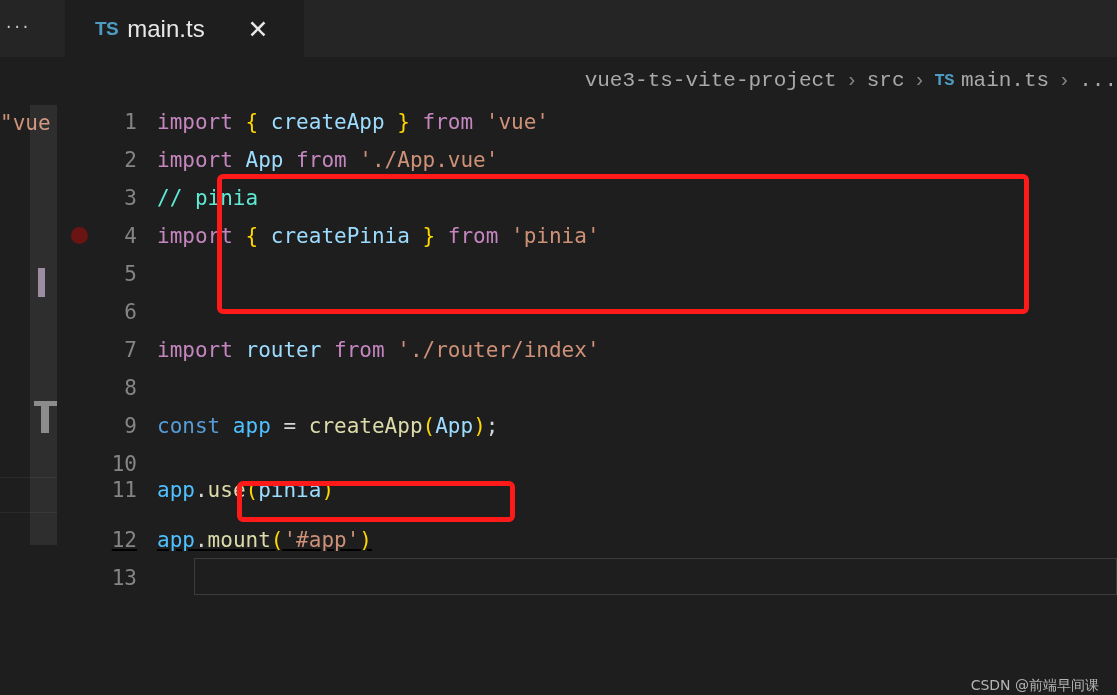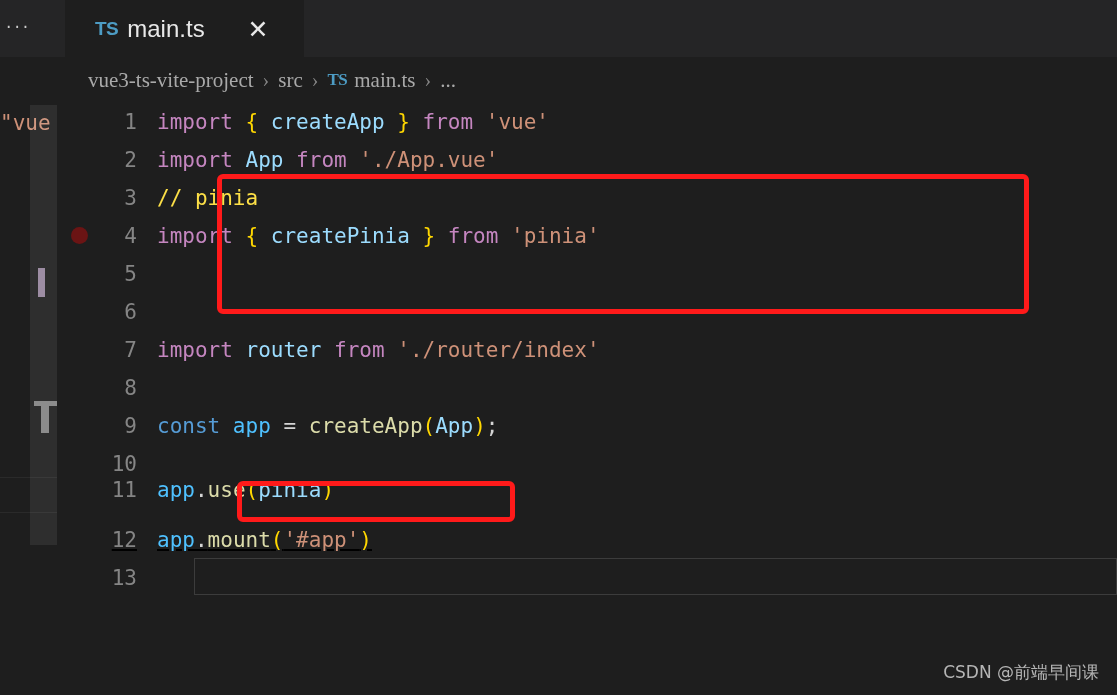--- a/index.html
+++ b/index.html
@@ -101,24 +101,25 @@
     cursor: pointer;
   }
 
   
   #breadcrumb {
     position: absolute; left: 0; top: 57px;
     width: 1060px; height: 46px;
     display: flex; align-items: center;
     padding-left: 31px;
     box-sizing: border-box;
-    font-family: Liberation Serif, serif;
+    font-family: Liberation Mono, monospace;
     font-size: 21px;
     color: #a9a9a9;
     white-space: nowrap;
+    justify-content: flex-end;
   }
   .bc-item { color: #a9a9a9; }
   .bc-sep { color: #858585; margin: 0 9px; font-size: 20px; }
   .bc-ts {
     color: #4d9cc4; font-weight: bold; font-size: 17px;
     letter-spacing: -0.5px; margin-right: 7px;
   }
 
   
   #code-area {
@@ -163,41 +164,41 @@
     box-sizing: border-box;
   }
 
   
   .t-kw      { color: #c586c0; }  
   .t-ctrl    { color: #569cd6; }  
   .t-brace   { color: #ffd700; }  
   .t-fn      { color: #9cdcfe; }  
   .t-func    { color: #dcdcaa; }  
   .t-str     { color: #ce9178; }  
-  .t-comment { color: #fde047; }  
+  .t-comment { color: #5eead4; }  
   .t-plain   { color: #d4d4d4; }
   .t-var     { color: #4fc1ff; }
 
   
   .redbox {
     position: absolute;
     border: 5px solid #ff1a1a;
     border-radius: 6px;
     box-sizing: border-box;
     pointer-events: none;
   }
   #redbox-1 { left: 160px; top: 174px; width: 812px; height: 140px; }
   #redbox-2 { left: 180px; top: 481px; width: 278px; height: 41px; }
 
   
   #watermark {
     position: absolute;
-    right: 18px; bottom: 11px;
+    right: 18px; bottom: 0;
     color: #b5b5b5;
-    font-size: 17px;
+    font-size: 14px;
     font-family: "DejaVu Sans", sans-serif;
   }
 </style>
 </head>
 <body>
 
 <div id="left-strip">
   <div id="left-tabbar">
     <div id="left-ellipsis">...</div>
   </div>

